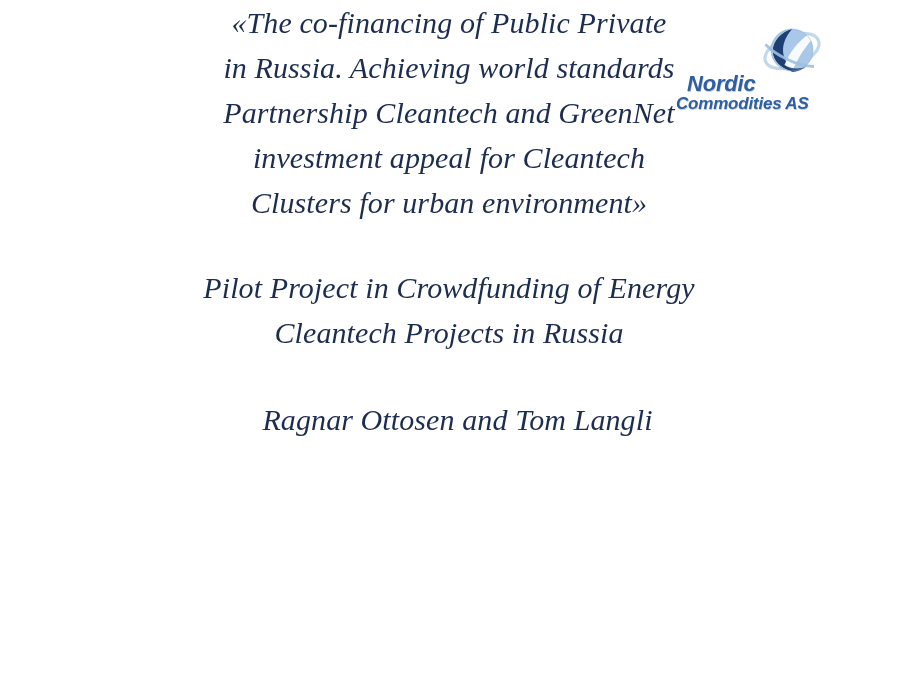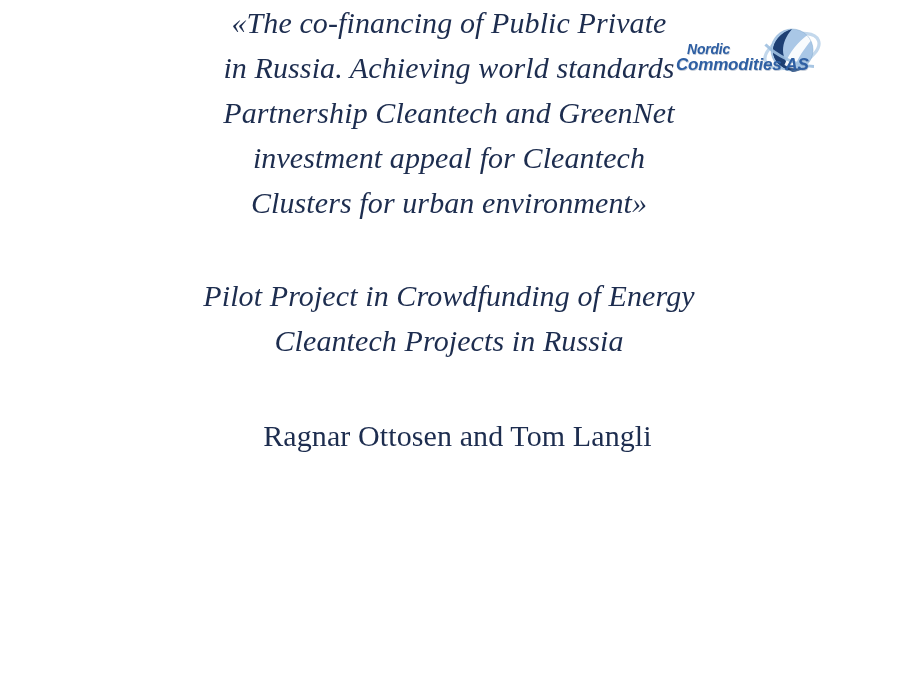--- a/index.html
+++ b/index.html
@@ -39,23 +39,24 @@
     text-align: left;
     font-family: "Liberation Sans", "DejaVu Sans", sans-serif;
     font-style: italic;
     font-weight: bold;
     color: #2e5fa3;
     line-height: 1.02;
     letter-spacing: -0.2px;
   }
   .logo-line1 {
     display: block;
-    font-size: 14px;
+    font-size: 22px;
     padding-left: 11px;
     text-shadow: 0.5px 0.5px 0 rgba(20,50,100,0.25);
+    margin-top: 31px;
   }
   .logo-line2 {
     display: block;
     font-size: 17px;
     padding-left: 0px;
     text-shadow: 0.5px 0.5px 0 rgba(20,50,100,0.25);
     font-style: italic;
   }
   .logo-globe {
     position: absolute;
@@ -87,29 +88,30 @@
   .title-block .ln { display: block; white-space: nowrap; }
 
   .gap-1 { height: 40px; }
 
   .subtitle-block {
     color: #1d2d4f;
     font-style: italic;
     font-size: 30px;
     line-height: 45px;
     letter-spacing: 0.1px;
-    margin: 8px auto;
+    margin: 0 auto;
     width: 680px;
   }
   .subtitle-block .ln { display: block; white-space: nowrap; }
 
   .gap-2 { height: 42px; }
 
   .authors-block {
     color: #1d2d4f;
+    font-style: italic;
     font-size: 30px;
     line-height: 45px;
     letter-spacing: 0.1px;
     text-align: center;
     margin-left: 17px;
   }
 </style>
 </head>
 <body>
 

